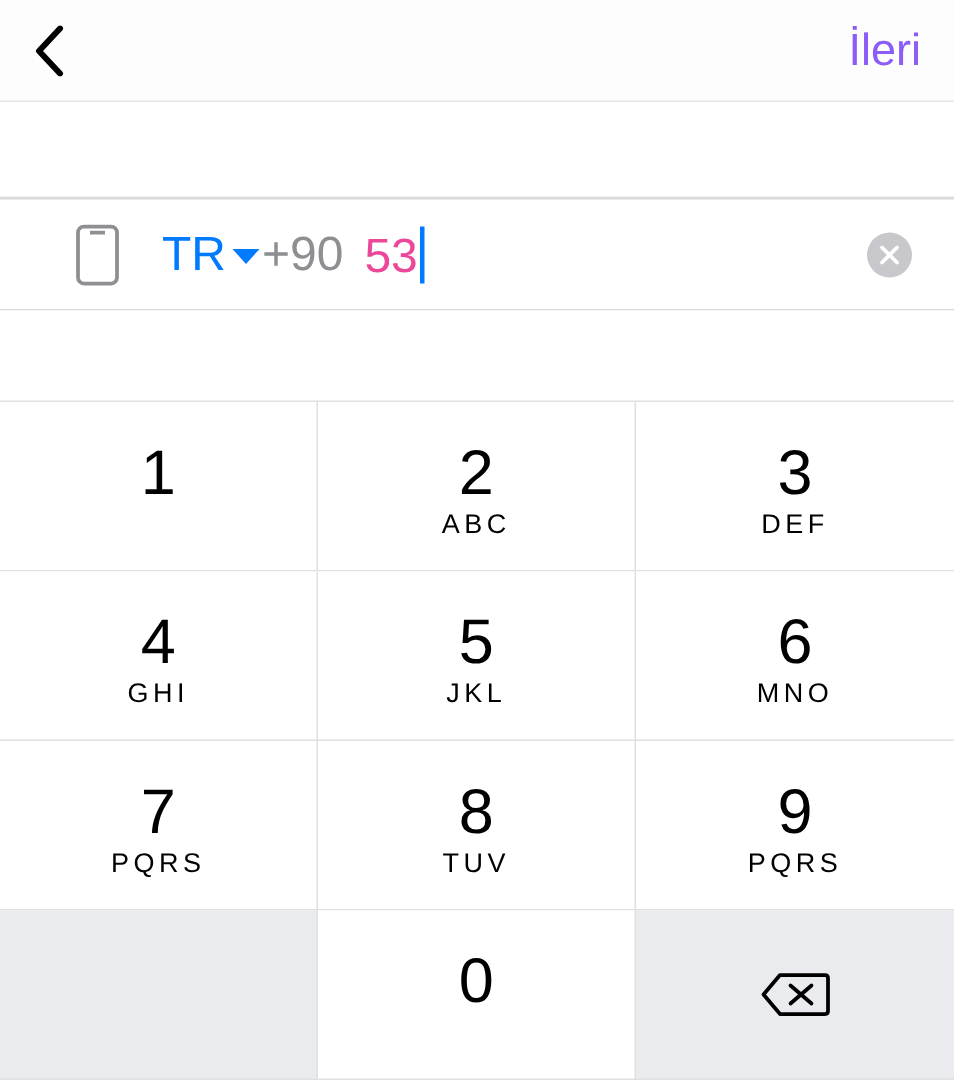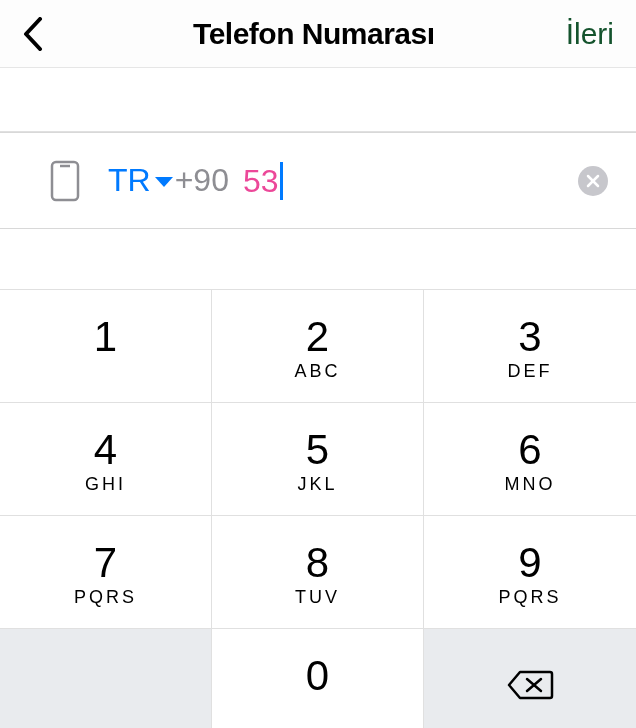--- a/index.html
+++ b/index.html
@@ -30,30 +30,30 @@
     .title {
       flex: 1;
       text-align: center;
       font-size: 30px;
       font-weight: 600;
       letter-spacing: -0.5px;
       color: #000;
     }
     .next-btn {
       font-size: 30px;
-      color: #14532d;
+      color: #8b5cf6;
       font-weight: 400;
     }
     .spacer-top {
       height: 64px;
       background: #fff;
       border-bottom: 1px solid #e0e0e0;
     }
     .input-row {
-      height: 97px;
+      height: 75px;
       display: flex;
       align-items: center;
       padding: 0 28px 0 50px;
       border-top: 1px solid #d8d8d8;
       border-bottom: 1px solid #d8d8d8;
       background: #fff;
     }
     .phone-icon {
       width: 30px;
       height: 42px;
@@ -148,21 +148,20 @@
   </style>
 </head>
 <body>
 
 <div class="header">
   <div class="back-btn">
     <svg viewBox="0 0 22 34" fill="none" stroke="#000" stroke-width="4" stroke-linecap="round" stroke-linejoin="round">
       <polyline points="18,2 4,17 18,32"></polyline>
     </svg>
   </div>
-  <div class="title">Telefon Numarası</div>
   <div class="next-btn">İleri</div>
 </div>
 
 <div class="spacer-top"></div>
 
 <div class="input-row">
   <svg class="phone-icon" viewBox="0 0 30 42" fill="none" stroke="#8e8e93" stroke-width="2.5">
     <rect x="2" y="2" width="26" height="38" rx="4"></rect>
     <line x1="10" y1="6" x2="20" y2="6"></line>
   </svg>

